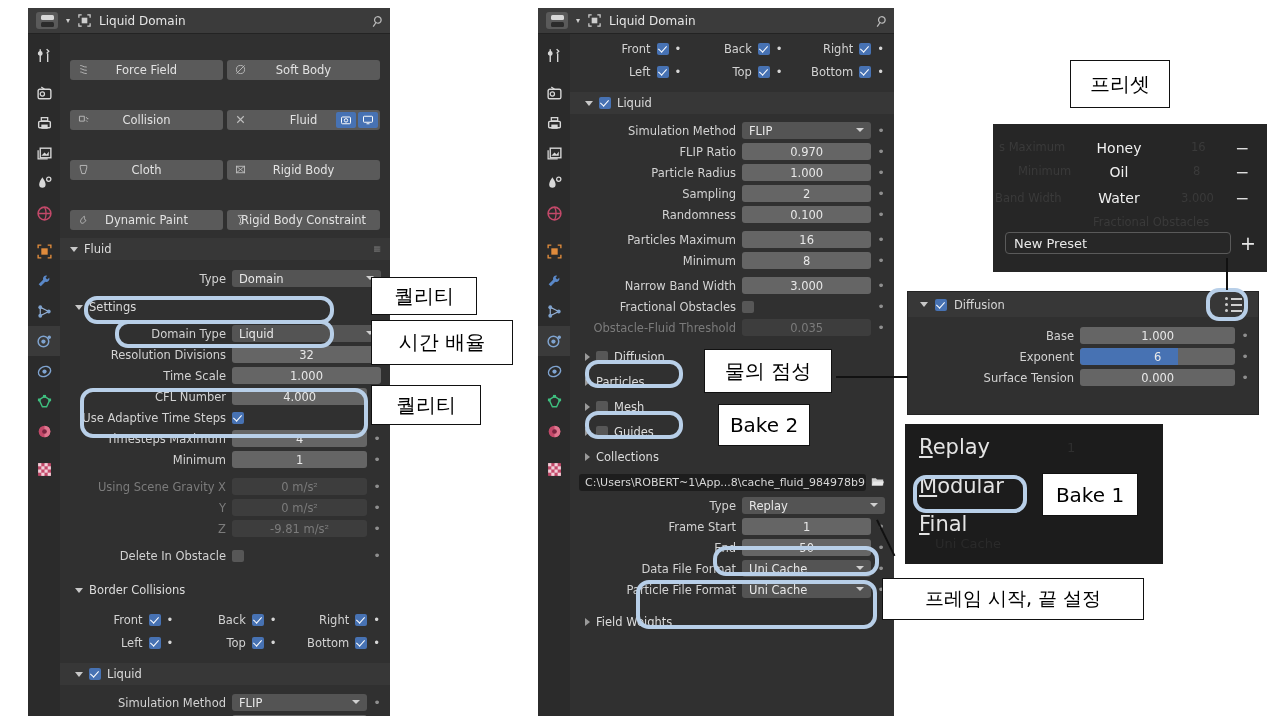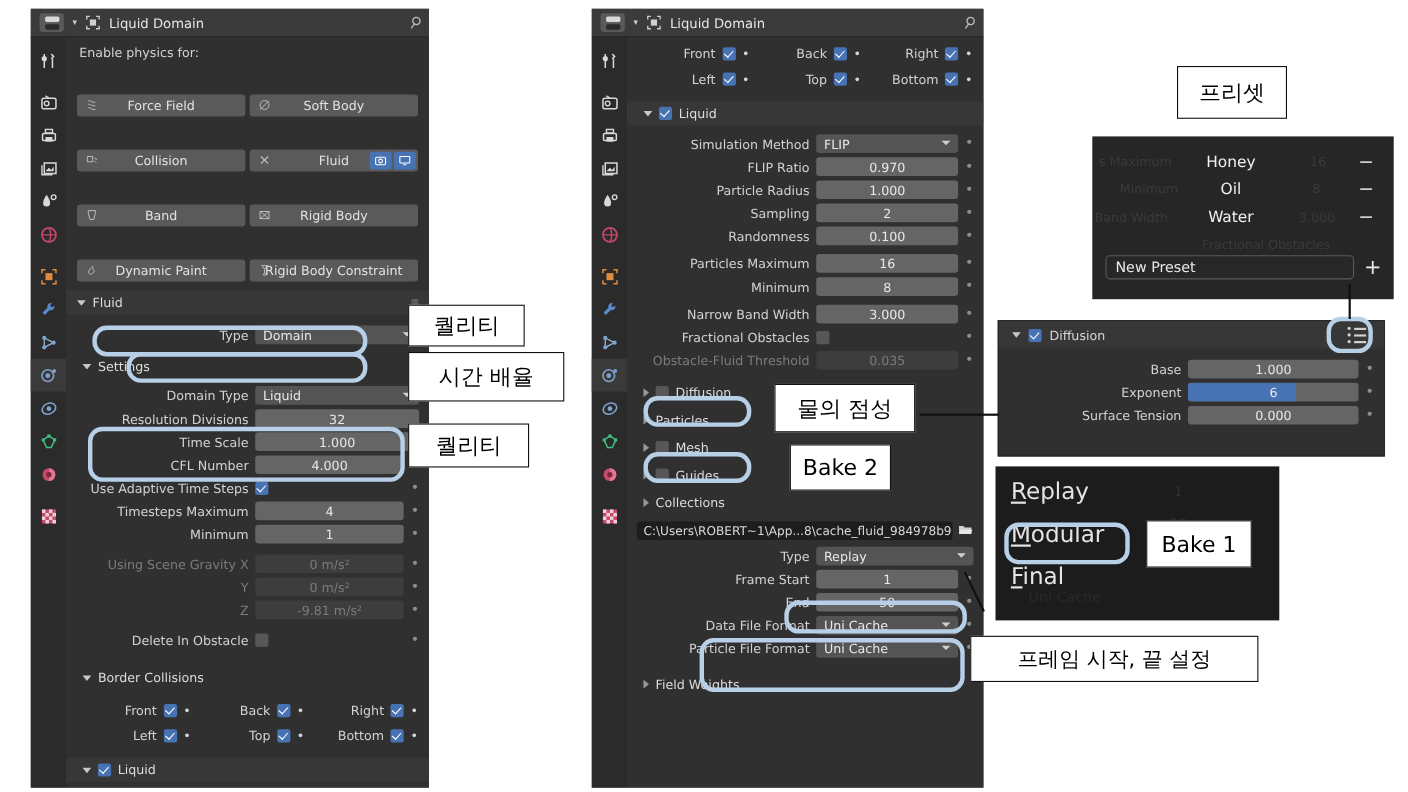--- a/index.html
+++ b/index.html
@@ -273,21 +273,20 @@
               <rect x="8" y="8" width="3" height="3"></rect>
               <rect x="5" y="11" width="3" height="3"></rect>
               <rect x="11" y="11" width="3" height="3"></rect>
             </g>
           </svg>
       </div>
     </div>
 
     <div class="content">
 
-      <div class="ep-label">Enable physics for:</div>
 
       <div class="ep-grid">
         <div class="ep-btn">
           <span class="ic"><svg viewBox="0 0 16 16">
                 <g fill="none" stroke="#d0d0d0" stroke-width="1.1">
                   <path d="M4 3c3 0 3 2 8 2M4 7c3 0 3 2 8 2M4 11c3 0 3 2 8 2"></path>
                 </g>
               </svg></span>
           <span class="t">Force Field</span>
         </div>
@@ -322,21 +321,21 @@
                   <rect x="2" y="3" width="12" height="8" rx="1" fill="none" stroke="#fff" stroke-width="1.3"></rect>
                   <path d="M6 13h4" stroke="#fff" stroke-width="1.3"></path>
                 </svg>
               </span>
           </span>
         </div>
         <div class="ep-btn">
           <span class="ic"><svg viewBox="0 0 16 16">
                 <path d="M4 3h8v3l-2 7H6L4 6z" fill="none" stroke="#d0d0d0" stroke-width="1.1"></path>
               </svg></span>
-          <span class="t">Band</span>
+          <span class="t">Cloth</span>
         </div>
         <div class="ep-btn">
           <span class="ic"><svg viewBox="0 0 16 16">
                 <rect x="3" y="4" width="10" height="8" fill="none" stroke="#d0d0d0" stroke-width="1.1"></rect>
                 <path d="M3 4l10 8M13 4L3 12" stroke="#d0d0d0" stroke-width="1"></path>
               </svg></span>
           <span class="t">Rigid Body</span>
         </div>
         <div class="ep-btn">
           <span class="ic"><svg viewBox="0 0 16 16">

